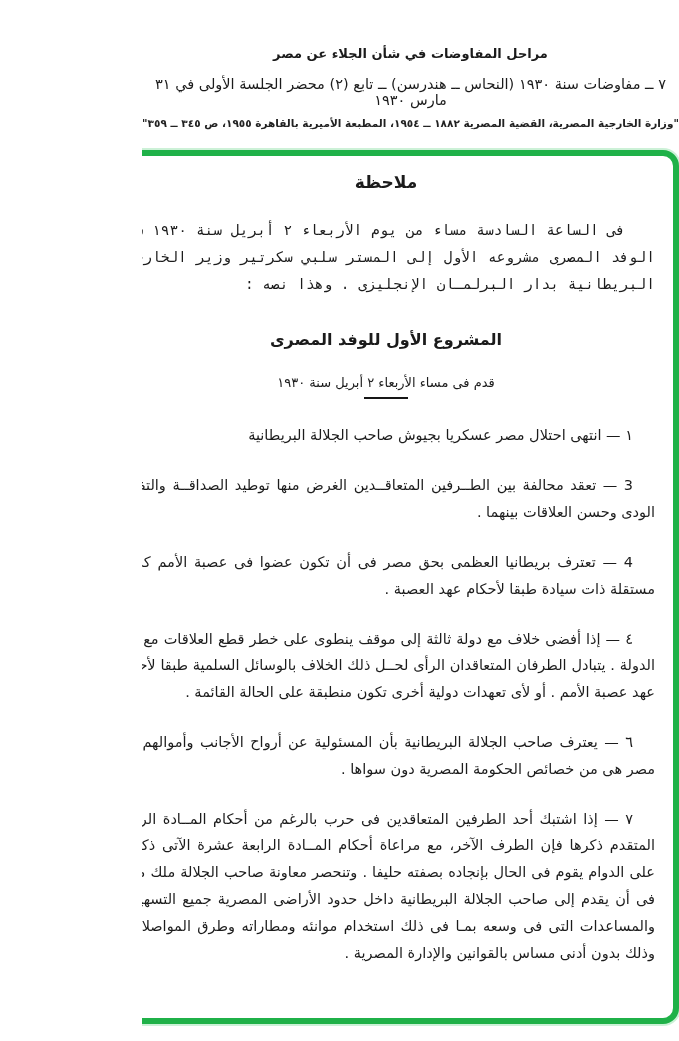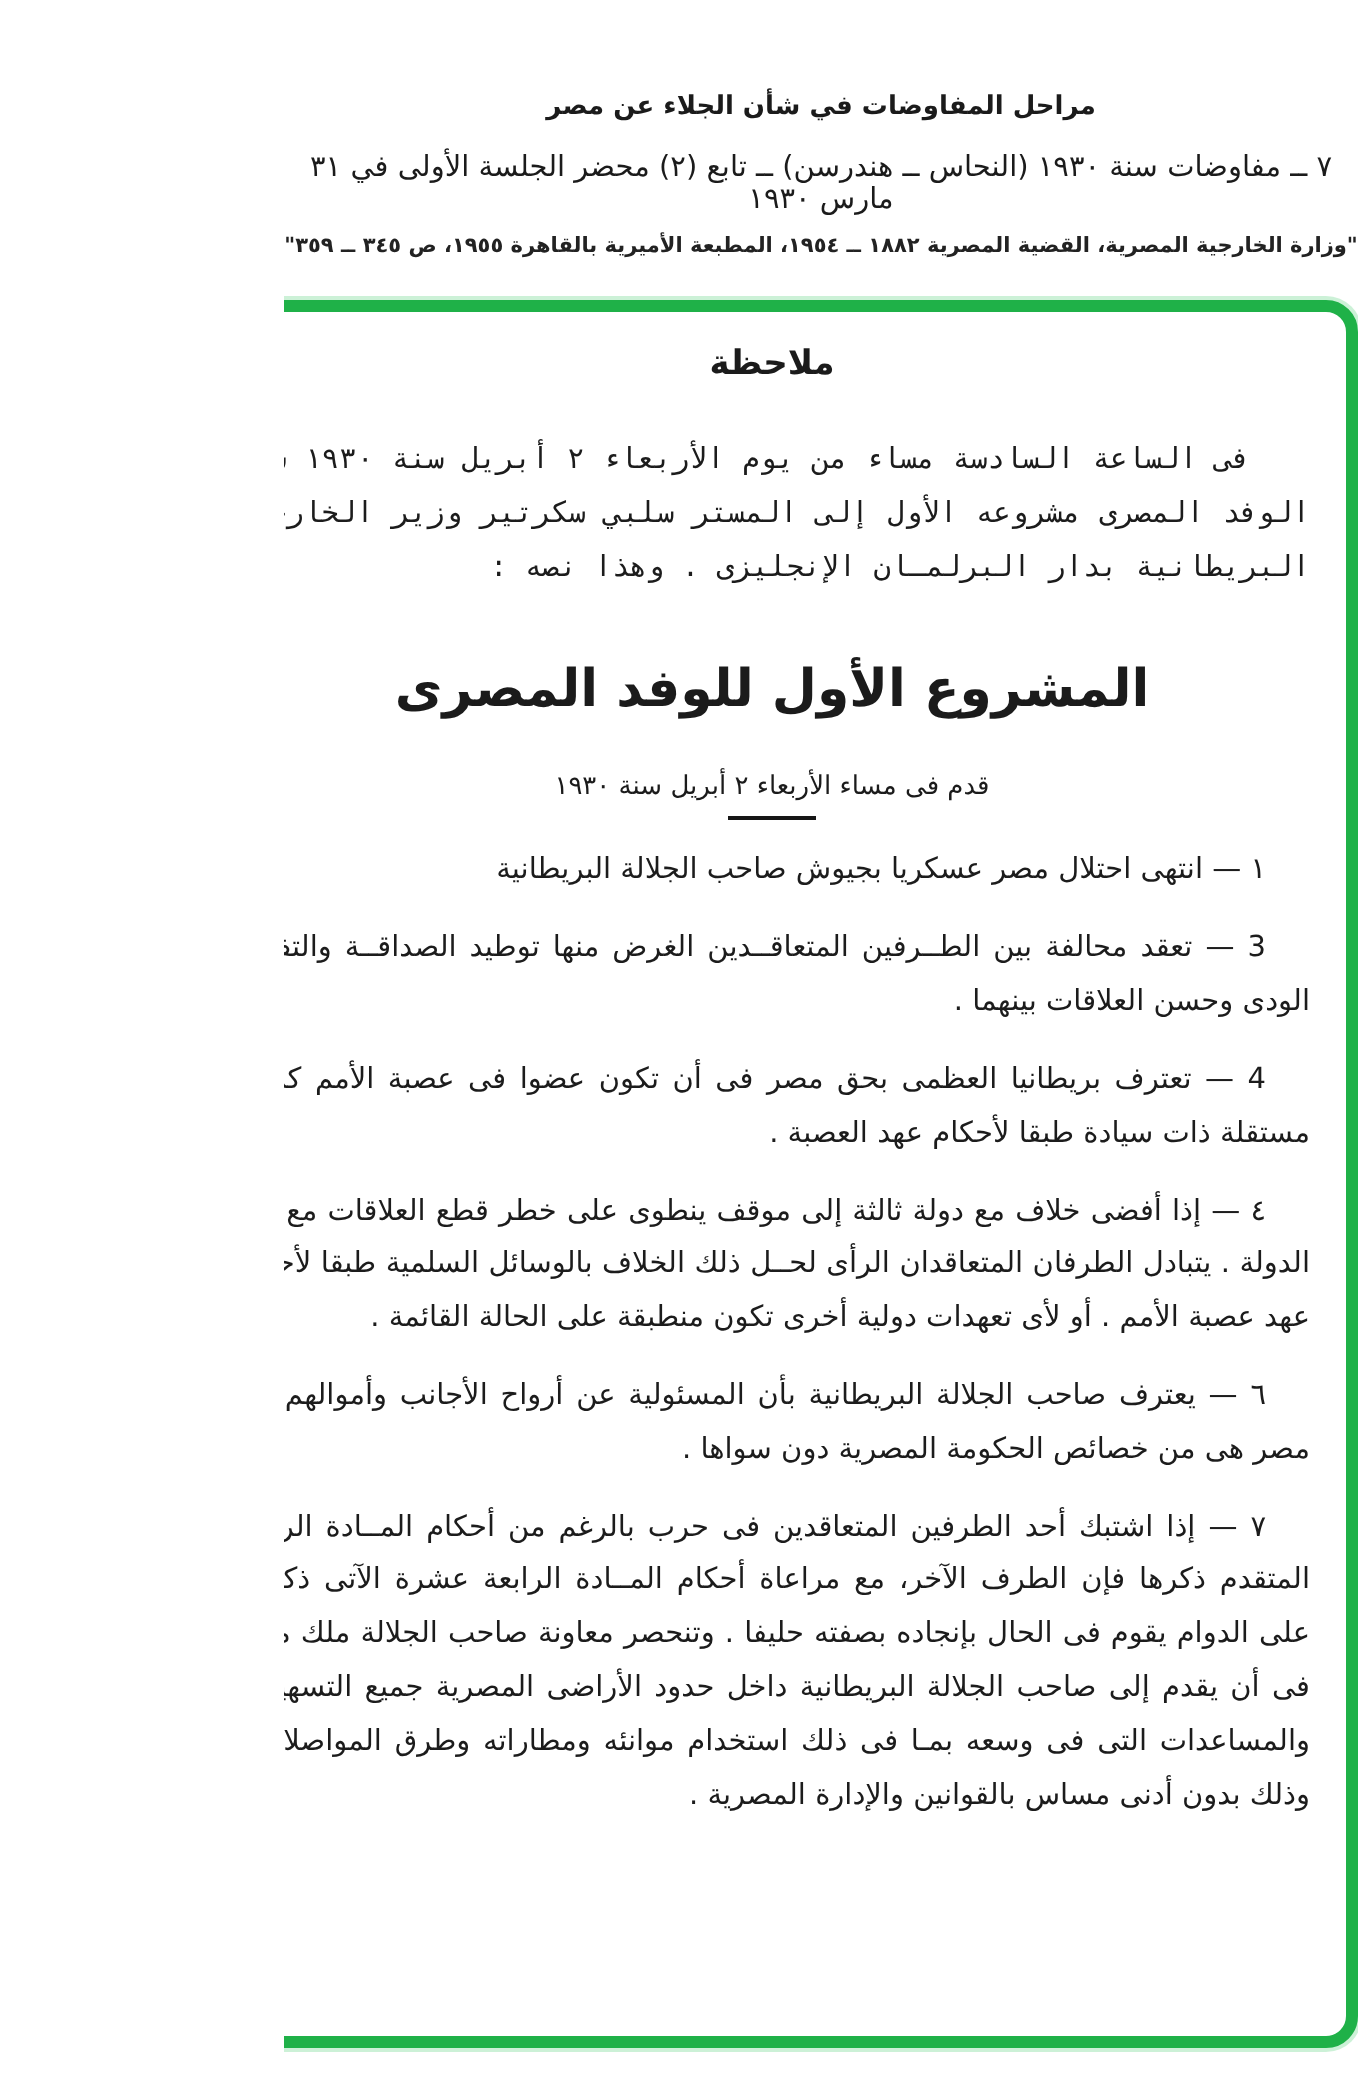--- a/index.html
+++ b/index.html
@@ -63,37 +63,37 @@
     margin: 0;
     color: #1c1c1c;
   }
   .intro {
     margin-top: 26px;
     text-indent: 30px;
     font-family: Liberation Mono, monospace;
   }
   .draft-title {
     text-align: center;
-    font-size: 26px;
+    font-size: 16px;
     font-weight: bold;
     margin-top: 32px;
   }
   .dateline {
     text-align: center;
     font-size: 13px;
     margin-top: 26px;
   }
   .dateline-rule {
     width: 44px;
     height: 2px;
     background: #161616;
     margin: 7px auto 0 auto;
   }
   .item {
-    margin-top: 12px;
+    margin-top: 23px;
     text-indent: 22px;
   }
 </style>
 </head>
 <body>
 
 <div class="page">
 
   <header class="doc-header">
     <div class="h1">مراحل المفاوضات في شأن الجلاء عن مصر</div>

